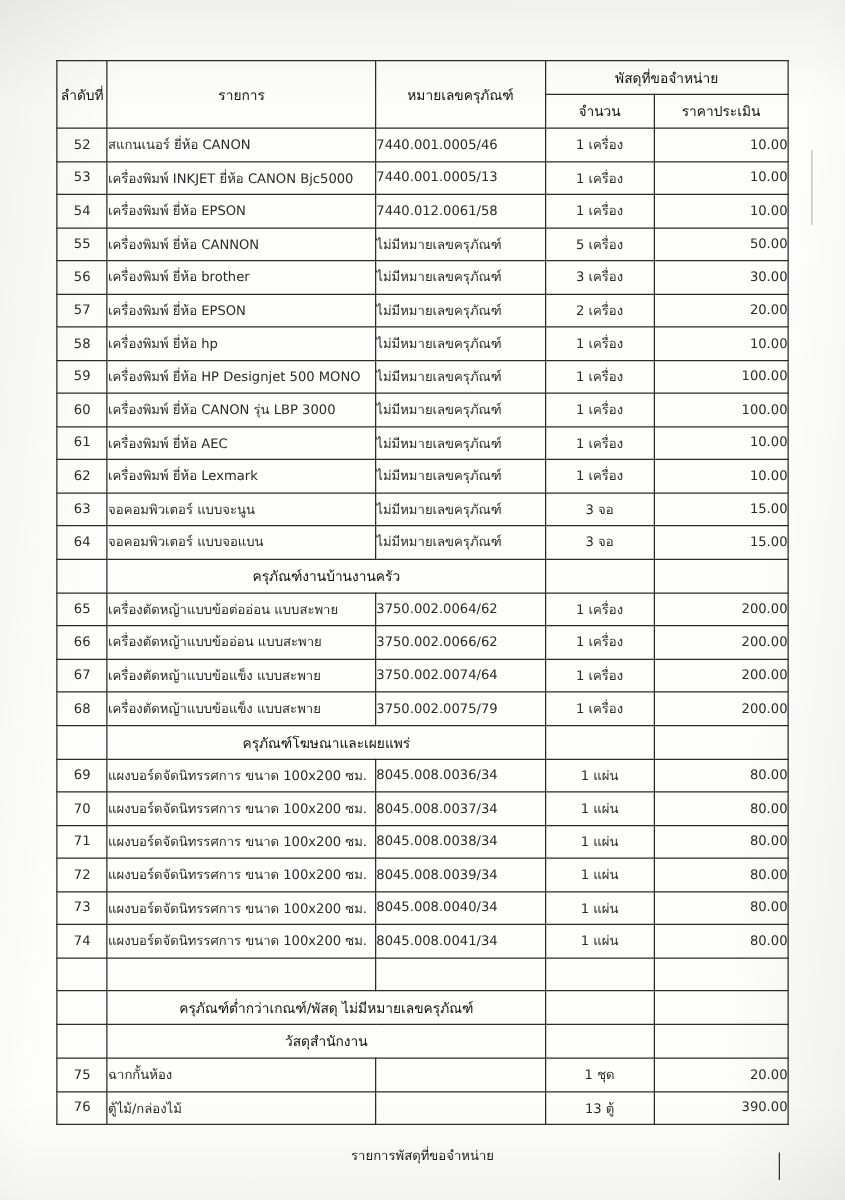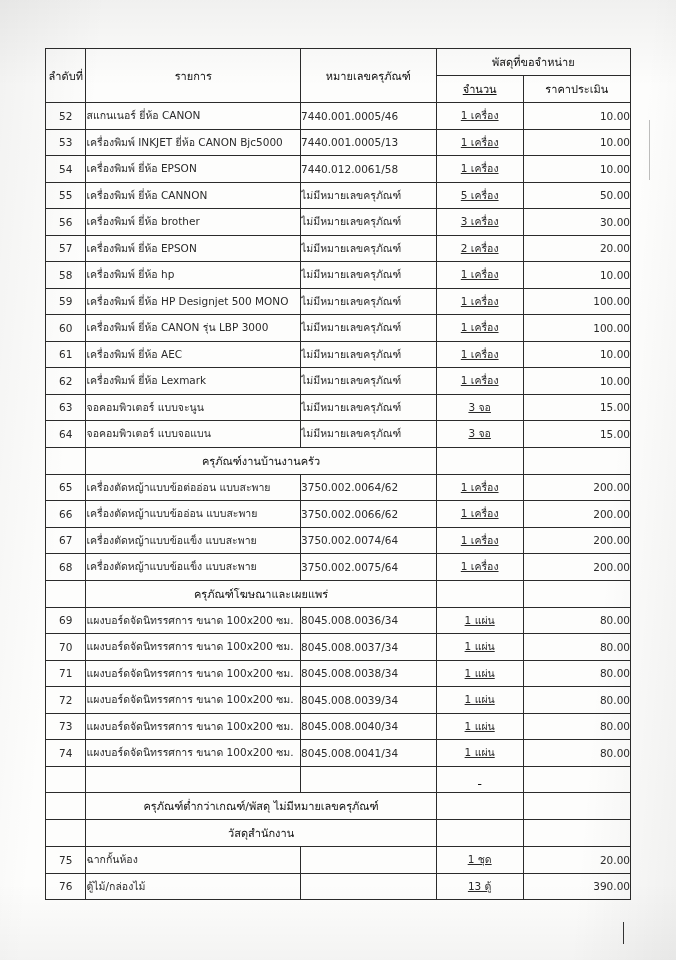--- a/index.html
+++ b/index.html
@@ -46,21 +46,21 @@
   }
   table.inv td, table.inv th {
     border: 1px solid #2b2b2b;
     padding: 0;
     vertical-align: middle;
     font-weight: normal;
   }
   .c-no      { width: 40px;  text-align: center; }
   .c-desc    { width: 212px; text-align: left; padding-left: 5px; }
   .c-code    { width: 134px; text-align: left; padding-left: 6px; }
-  .c-qty     { width: 86px;  text-align: center; text-decoration: underline; }
+  .c-qty     { width: 86px;  text-align: center; }
   .c-price   { width: 106px; text-align: right; padding-right: 8px; }
 
   .hdr-cell {
     text-align: center;
     font-size: 11px;
     height: 26px;
   }
   .hdr-tall {
     height: 52px;
   }
@@ -252,21 +252,21 @@
           <tr class="ink-light">
             <td class="row-cell c-no">67</td>
             <td class="row-cell c-desc">เครื่องตัดหญ้าแบบข้อแข็ง แบบสะพาย</td>
             <td class="row-cell c-code">3750.002.0074/64</td>
             <td class="row-cell c-qty">1 เครื่อง</td>
             <td class="row-cell c-price">200.00</td>
           </tr>
           <tr class="ink-light">
             <td class="row-cell c-no">68</td>
             <td class="row-cell c-desc">เครื่องตัดหญ้าแบบข้อแข็ง แบบสะพาย</td>
-            <td class="row-cell c-code">3750.002.0075/64</td>
+            <td class="row-cell c-code">3750.002.0075/79</td>
             <td class="row-cell c-qty">1 เครื่อง</td>
             <td class="row-cell c-price">200.00</td>
           </tr>
           <tr class="section-row">
             <td class="c-no"></td>
             <td colspan="2">ครุภัณฑ์โฆษณาและเผยแพร่</td>
             <td class="c-qty"></td>
             <td class="c-price"></td>
           </tr>
           <tr class="ink-light">
@@ -341,14 +341,15 @@
             <td class="row-cell c-no">76</td>
             <td class="row-cell c-desc">ตู้ไม้/กล่องไม้</td>
             <td class="row-cell c-code"></td>
             <td class="row-cell c-qty">13 ตู้</td>
             <td class="row-cell c-price">390.00</td>
           </tr>
         </tbody>
     </table>
   </div>
 
+  <div class="footer-note">รายการพัสดุที่ขอจำหน่าย</div>
   <div class="page-mark"></div>
 </div>
 
 </body></html>

